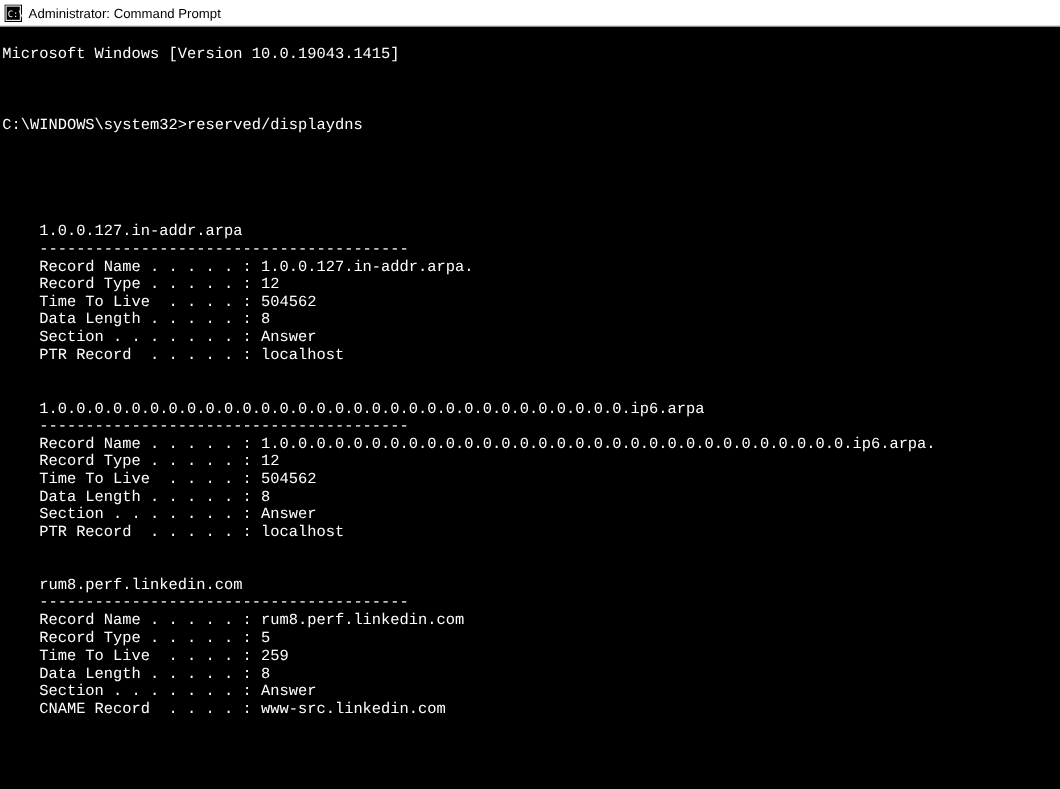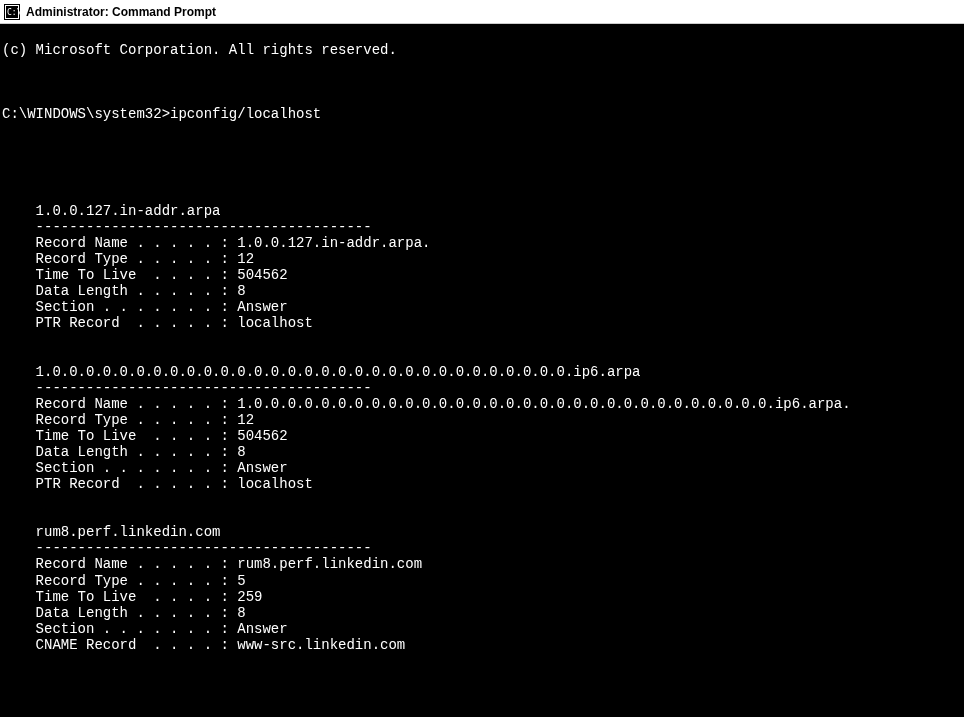--- a/index.html
+++ b/index.html
@@ -33,21 +33,21 @@
       margin-right: 6px;
       display: inline-flex;
       align-items: center;
       justify-content: center;
     }
     .titlebar-icon svg {
       width: 16px;
       height: 16px;
     }
     .titlebar-text {
-      font-weight: bold;
+      font-weight: normal;
     }
     .terminal {
       padding: 2px 2px;
       white-space: pre;
       line-height: 1.15;
       letter-spacing: 0px;
     }
     .line {
       white-space: pre;
     }
@@ -64,19 +64,19 @@
       <rect x="0" y="0" width="16" height="16" fill="#000"></rect>
       <rect x="1" y="1" width="14" height="14" fill="#fff"></rect>
       <rect x="2" y="2" width="12" height="12" fill="#000"></rect>
       <text x="3" y="11" font-size="8" fill="#fff" font-family="monospace">C:\</text>
     </svg>
   </span>
   <span class="titlebar-text">Administrator: Command Prompt</span>
 </div>
 
 <div class="terminal">
-<div class="line">(c) Microsoft Corporation. All rights reserved.</div>
+<div class="line">Microsoft Windows [Version 10.0.19043.1415]</div>
 <div class="blank"></div>
-<div class="line"><span>C:\WINDOWS\system32&gt;</span><span>ipconfig/localhost</span></div>
+<div class="line"><span>C:\WINDOWS\system32&gt;</span><span>reserved/displaydns</span></div>
 <div class="blank"></div>
 <div class="blank"></div>
 <div id="entries-container"><div class="line">    1.0.0.127.in-addr.arpa</div><div class="line">    ----------------------------------------</div><div class="line">    Record Name . . . . . : 1.0.0.127.in-addr.arpa.</div><div class="line">    Record Type . . . . . : 12</div><div class="line">    Time To Live  . . . . : 504562</div><div class="line">    Data Length . . . . . : 8</div><div class="line">    Section . . . . . . . : Answer</div><div class="line">    PTR Record  . . . . . : localhost</div><div class="blank"></div><div class="blank"></div><div class="line">    1.0.0.0.0.0.0.0.0.0.0.0.0.0.0.0.0.0.0.0.0.0.0.0.0.0.0.0.0.0.0.0.ip6.arpa</div><div class="line">    ----------------------------------------</div><div class="line">    Record Name . . . . . : 1.0.0.0.0.0.0.0.0.0.0.0.0.0.0.0.0.0.0.0.0.0.0.0.0.0.0.0.0.0.0.0.ip6.arpa.</div><div class="line">    Record Type . . . . . : 12</div><div class="line">    Time To Live  . . . . : 504562</div><div class="line">    Data Length . . . . . : 8</div><div class="line">    Section . . . . . . . : Answer</div><div class="line">    PTR Record  . . . . . : localhost</div><div class="blank"></div><div class="blank"></div><div class="line">    rum8.perf.linkedin.com</div><div class="line">    ----------------------------------------</div><div class="line">    Record Name . . . . . : rum8.perf.linkedin.com</div><div class="line">    Record Type . . . . . : 5</div><div class="line">    Time To Live  . . . . : 259</div><div class="line">    Data Length . . . . . : 8</div><div class="line">    Section . . . . . . . : Answer</div><div class="line">    CNAME Record  . . . . : www-src.linkedin.com</div></div>
 </div>
 
 </body></html>

